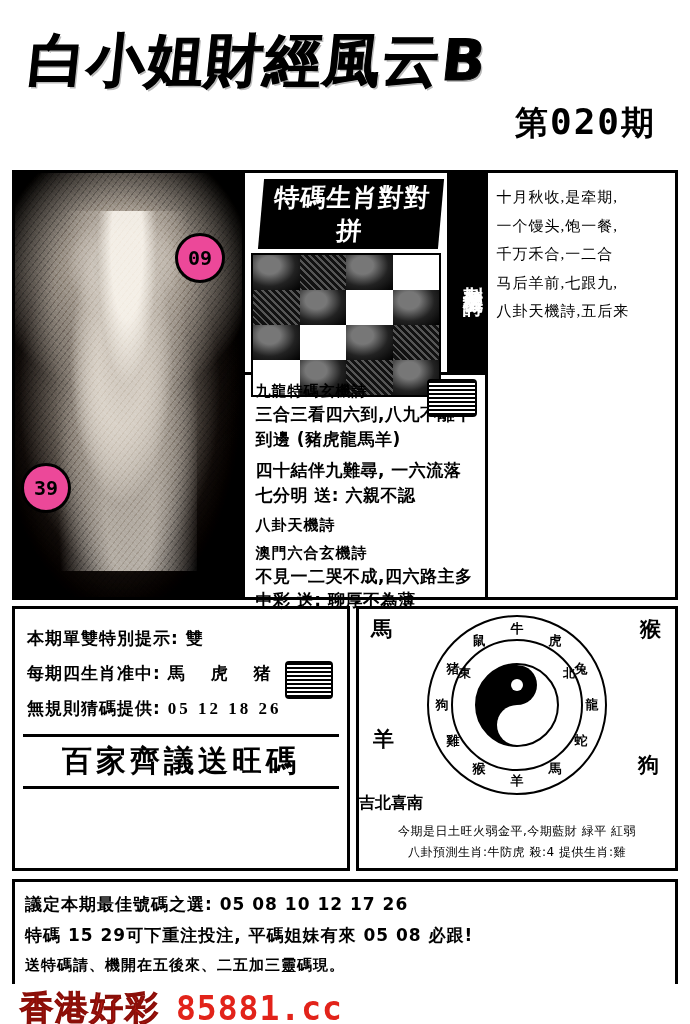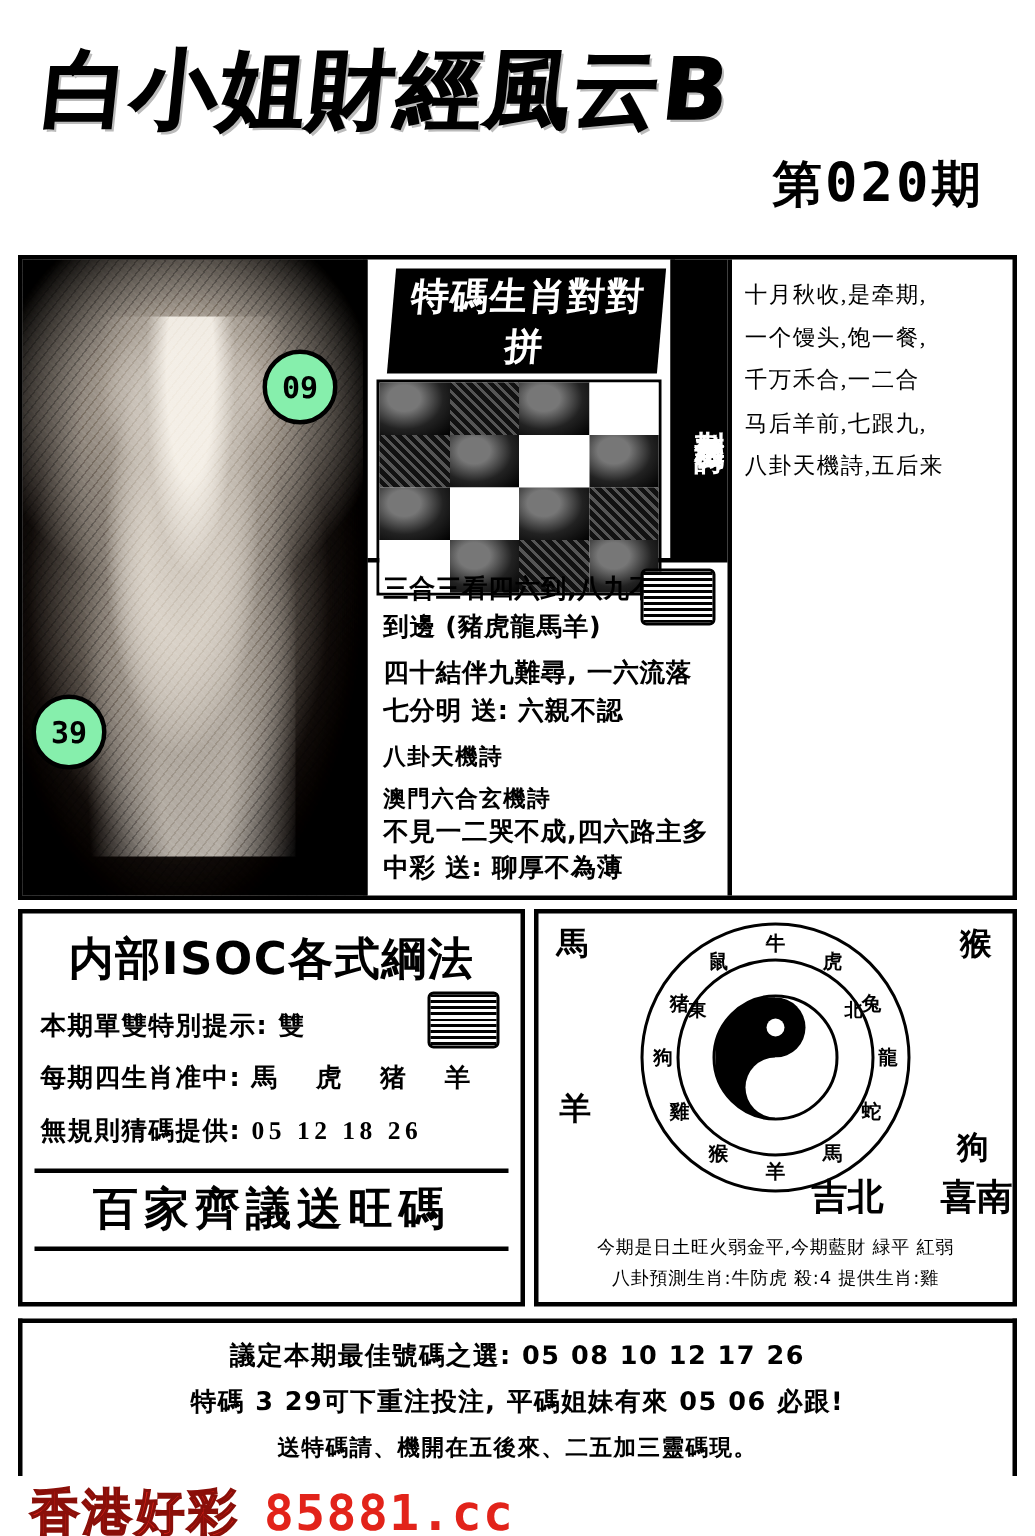--- a/index.html
+++ b/index.html
@@ -94,21 +94,21 @@
     background:
       radial-gradient(ellipse at 50% 10%, rgba(245,240,232,0.95) 0 16%, rgba(190,182,172,0.55) 30%, rgba(0,0,0,0) 62%),
       radial-gradient(ellipse at 46% 42%, rgba(235,228,218,0.9) 0 22%, rgba(120,112,104,0.35) 48%, rgba(0,0,0,0) 75%),
       radial-gradient(ellipse at 52% 78%, rgba(225,218,208,0.8) 0 24%, rgba(0,0,0,0) 70%);
   }
   .ball {
     position: absolute;
     width: 44px; height: 44px;
     border-radius: 50%;
     border: 3px solid #000;
-    background: #86efac;
+    background: #ec4899;
     color: #000;
     font-weight: bold;
     font-size: 20px;
     font-family: "DejaVu Sans Mono", monospace;
     display: flex;
     align-items: center;
     justify-content: center;
   }
   .ball.b1 { left: 160px; top: 60px; }
   .ball.b2 { left: 6px;  top: 290px; }
@@ -354,42 +354,40 @@
   }
   .dir-e { left: 30px; top: 48px; }
   .dir-s { left: 48px; top: 74px; }
   .dir-n { right: 30px; top: 48px; }
   .dir-w { right: 48px; top: 74px; }
   .wheel-corners {
     position: absolute;
     bottom: 54px;
     left: 0; right: 0;
     display: flex;
-    justify-content: flex-end;
-    font-size: 24px;
-    font-weight: bold;
-    gap: 38px;
+    justify-content: flex-start;
+    font-size: 16px;
+    font-weight: bold;
   }
   .wheel-note {
     position: absolute;
     bottom: 6px;
     left: 0; right: 0;
     text-align: center;
     font-size: 12px;
     line-height: 1.7;
     letter-spacing: 0.5px;
   }
 
   
   .bottom {
     margin-top: 8px;
     border: 3px solid #000;
     border-bottom: none;
     padding: 7px 10px 4px 10px;
-    text-align: center;
   }
   .bline {
     font-size: 17px;
     font-weight: bold;
     letter-spacing: 1px;
     line-height: 1.85;
     white-space: nowrap;
   }
   .bline.small { font-size: 15px; }
 
@@ -460,20 +458,21 @@
               <div class="mid"></div>
               <div class="dark"></div>
           </div>
         </div>
         <div class="mid-top-right">荆楚玄機詩</div>
       </div>
 
       <div class="mid-bottom">
         <div class="stamp"></div>
         <div class="verse">
+          <div class="vt">九龍特碼玄機詩</div>
           <div class="vb">三合三看四六到,八九不離十到邊 (豬虎龍馬羊)</div>
         </div>
         <div class="verse">
           <div class="vb">四十結伴九難尋, 一六流落七分明  送: 六親不認</div>
         </div>
         <div class="verse">
           <div class="vt">八卦天機詩</div>
         </div>
         <div class="verse">
           <div class="vt">澳門六合玄機詩</div>
@@ -487,21 +486,20 @@
       <div>一个馒头,饱一餐,</div>
       <div>千万禾合,一二合</div>
       <div>马后羊前,七跟九,</div>
       <div>八卦天機詩,五后来</div>
     </div>
   </div>
 
   <div class="midsection">
 
     <div class="isoc-box">
-      <div class="isoc-title">内部ISOC各式綱法</div>
       <div class="isoc-stamp"></div>
       <div class="isoc-row">
         <span>本期單雙特別提示:</span>
         <span class="zodiacs">雙</span>
       </div>
       <div class="isoc-row">
         <span>每期四生肖准中:</span>
         <span class="zodiacs">馬 虎 猪 羊</span>
       </div>
       <div class="isoc-row">
@@ -550,21 +548,21 @@
 
       <div class="wheel-note">
         <div>今期是日土旺火弱金平,今期藍財 緑平 紅弱</div>
         <div>八卦預測生肖:牛防虎 殺:4  提供生肖:雞</div>
       </div>
     </div>
   </div>
 
   <div class="bottom">
     <div class="bline">議定本期最佳號碼之選:  05    08    10    12    17    26</div>
-    <div class="bline">特碼  3    29可下重注投注, 平碼姐妹有來  05  06  必跟!</div>
+    <div class="bline">特碼  15    29可下重注投注, 平碼姐妹有來  05  08  必跟!</div>
     <div class="bline small">送特碼請、機開在五後來、二五加三靈碼現。</div>
   </div>
 
   <div class="brandbar">
     <div class="brand-red">香港好彩</div>
     <div class="brand-url">85881.cc</div>
   </div>
 
 </div>
 

